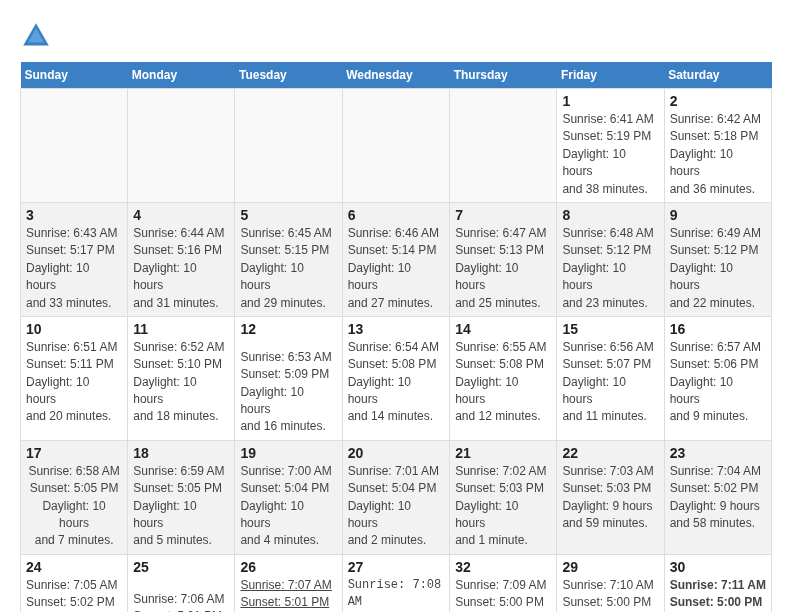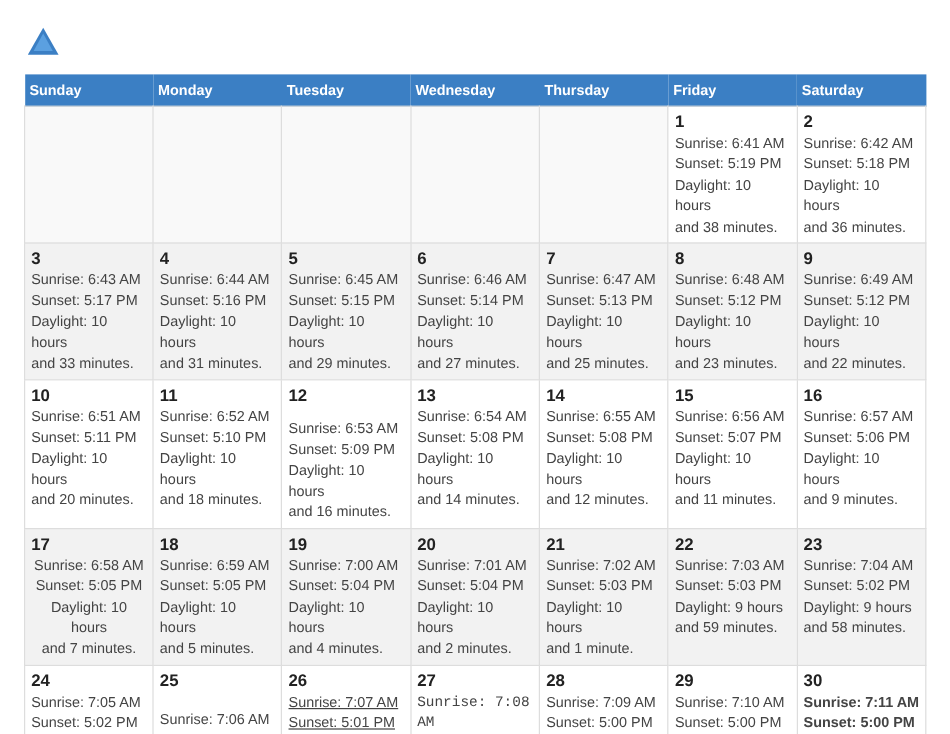--- a/index.html
+++ b/index.html
@@ -318,21 +318,21 @@
 and 53 minutes.</div>
         </td>
         <td>
           <span class="day-num">27</span>
           <div class="day-info" style="white-space: pre-line; font-family: Liberation Mono, monospace;">Sunrise: 7:08 AM
 Sunset: 5:01 PM
 Daylight: 9 hours
 and 52 minutes.</div>
         </td>
         <td>
-          <span class="day-num">28</span>
+          <span class="day-num">32</span>
           <div class="day-info" style="white-space: pre-line;">Sunrise: 7:09 AM
 Sunset: 5:00 PM
 Daylight: 9 hours
 and 51 minutes.</div>
         </td>
         <td>
           <span class="day-num">29</span>
           <div class="day-info" style="white-space: pre-line;">Sunrise: 7:10 AM
 Sunset: 5:00 PM
 Daylight: 9 hours

